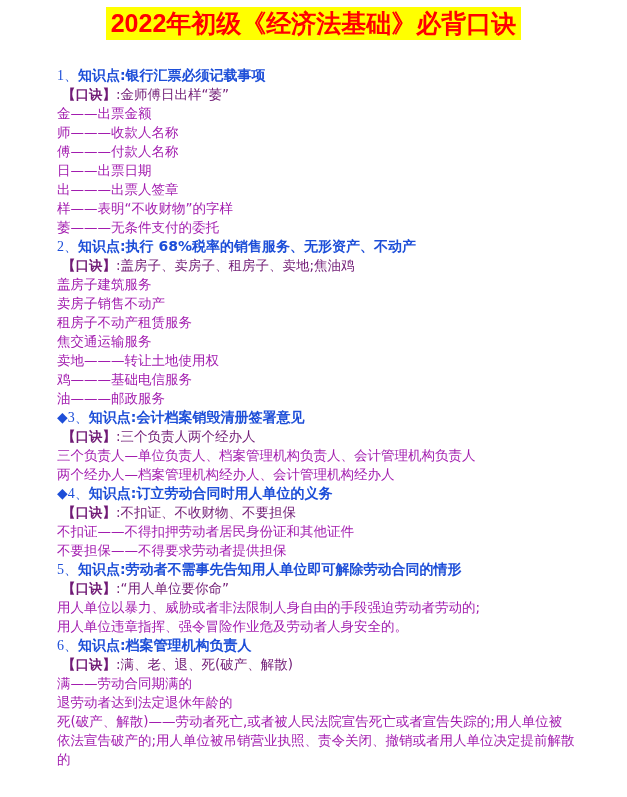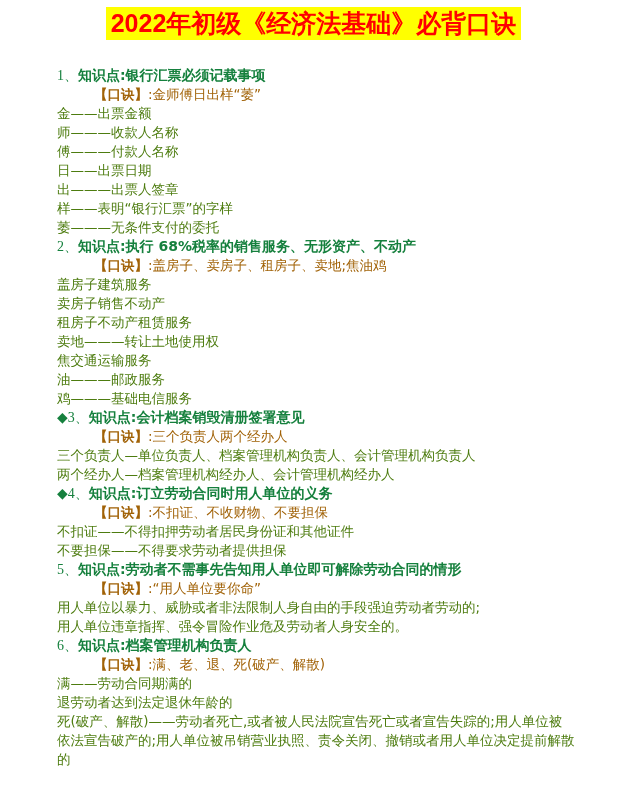--- a/index.html
+++ b/index.html
@@ -23,68 +23,67 @@
     line-height:31px;
     padding:1px 5px;
     font-family:"Liberation Sans","DejaVu Sans",sans-serif;
   }
   .content{
     padding:26px 52px 0 57px;
     font-size:13.5px;
     line-height:19px;
   }
   .sec-heading{
-    color:#15803d;
+    color:#1d4ed8;
     font-weight:bold;
     font-size:14px;
     white-space:nowrap;
   }
   .sec-heading .num{
     font-family:"Liberation Serif","DejaVu Serif",serif;
     font-weight:normal;
   }
   .koujue{
-    color:#a16207;
+    color:#701a75;
     padding-left:5px;
     white-space:nowrap;
-    margin-left:32px;
   }
   .koujue .kj-label{font-weight:bold;}
-  .body-line{color:#4d7c0f;}
+  .body-line{color:#a21caf;}
 </style>
 </head>
 <body>
 
 <div class="page">
 
   <div class="title-wrap">
     <span class="doc-title">2022年初级《经济法基础》必背口诀</span>
   </div>
 
   <div class="content">
 
     <div class="sec-heading"><span class="num">1、</span><span>知识点:银行汇票必须记载事项</span></div>
     <div class="koujue"><span class="kj-label">【口诀】</span><span>:金师傅日出样“萎”</span></div>
     <div class="body-line">金——出票金额</div>
     <div class="body-line">师———收款人名称</div>
     <div class="body-line">傅———付款人名称</div>
     <div class="body-line">日——出票日期</div>
     <div class="body-line">出———出票人签章</div>
-    <div class="body-line">样——表明“银行汇票”的字样</div>
+    <div class="body-line">样——表明“不收财物”的字样</div>
     <div class="body-line">萎———无条件支付的委托</div>
 
     <div class="sec-heading"><span class="num">2、</span><span>知识点:执行 68%税率的销售服务、无形资产、不动产</span></div>
     <div class="koujue"><span class="kj-label">【口诀】</span><span>:盖房子、卖房子、租房子、卖地;焦油鸡</span></div>
     <div class="body-line">盖房子建筑服务</div>
     <div class="body-line">卖房子销售不动产</div>
     <div class="body-line">租房子不动产租赁服务</div>
+    <div class="body-line">焦交通运输服务</div>
     <div class="body-line">卖地———转让土地使用权</div>
-    <div class="body-line">焦交通运输服务</div>
+    <div class="body-line">鸡———基础电信服务</div>
     <div class="body-line">油———邮政服务</div>
-    <div class="body-line">鸡———基础电信服务</div>
 
     <div class="sec-heading"><span class="num">◆3、</span><span>知识点:会计档案销毁清册签署意见</span></div>
     <div class="koujue"><span class="kj-label">【口诀】</span><span>:三个负责人两个经办人</span></div>
     <div class="body-line">三个负责人—单位负责人、档案管理机构负责人、会计管理机构负责人</div>
     <div class="body-line">两个经办人—档案管理机构经办人、会计管理机构经办人</div>
 
     <div class="sec-heading"><span class="num">◆4、</span><span>知识点:订立劳动合同时用人单位的义务</span></div>
     <div class="koujue"><span class="kj-label">【口诀】</span><span>:不扣证、不收财物、不要担保</span></div>
     <div class="body-line">不扣证——不得扣押劳动者居民身份证和其他证件</div>
     <div class="body-line">不要担保——不得要求劳动者提供担保</div>

